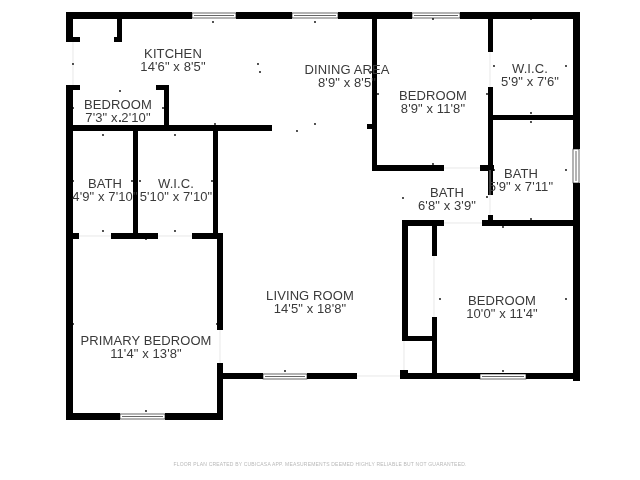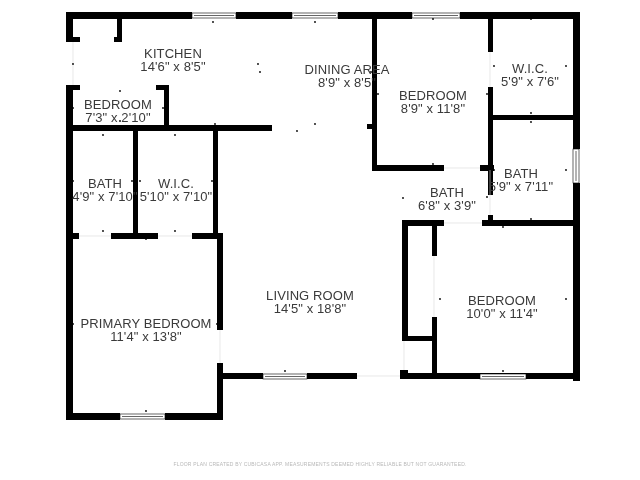--- a/index.html
+++ b/index.html
@@ -198,18 +198,18 @@
   <span class="dim">6'8" x 3'9"</span>
 </div>
 <div class="room-label" style="left:310px; top:249px;margin-top:40px;">
   <span>LIVING ROOM</span>
   <span class="dim">14'5" x 18'8"</span>
 </div>
 <div class="room-label" style="left:502px; top:294px;">
   <span>BEDROOM</span>
   <span class="dim">10'0" x 11'4"</span>
 </div>
-<div class="room-label" style="left:146px; top:317px;text-align:center;">
+<div class="room-label" style="left:146px; top:334px;text-align:center;">
   <span>PRIMARY BEDROOM</span>
   <span class="dim">11'4" x 13'8"</span>
 </div>
 
 <div class="footer">FLOOR PLAN CREATED BY CUBICASA APP. MEASUREMENTS DEEMED HIGHLY RELIABLE BUT NOT GUARANTEED.</div>
 
 </body></html>

